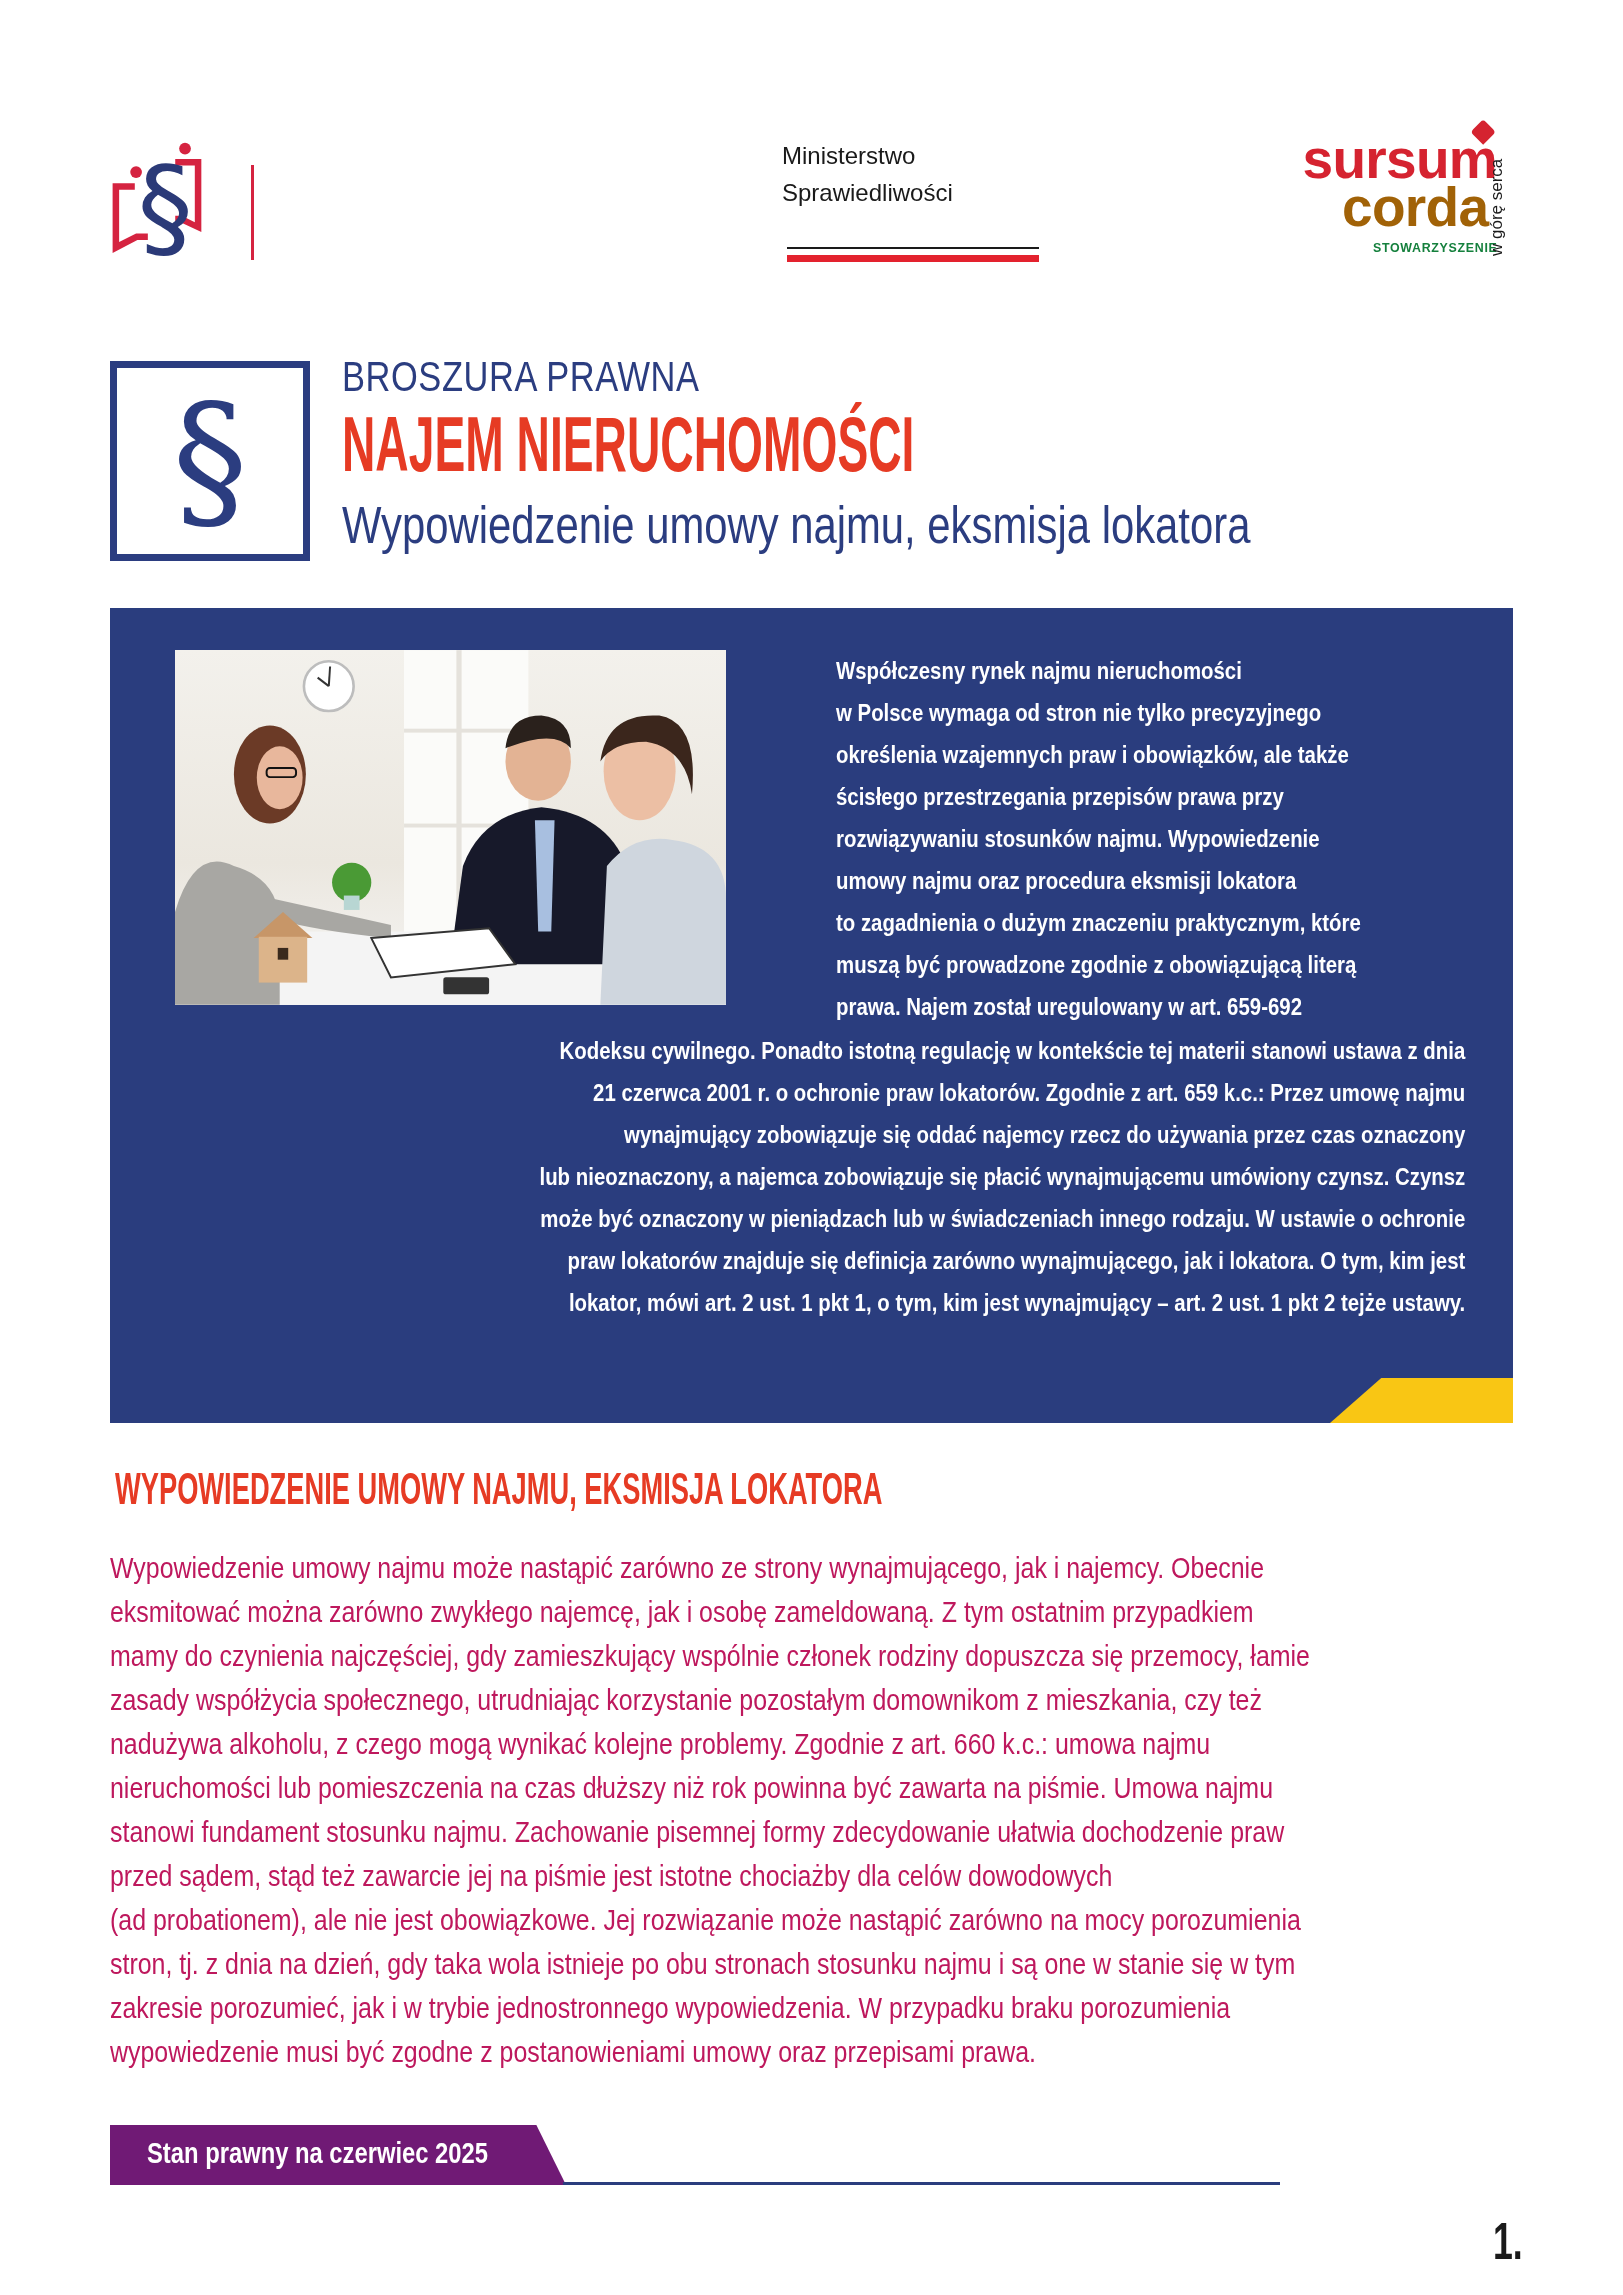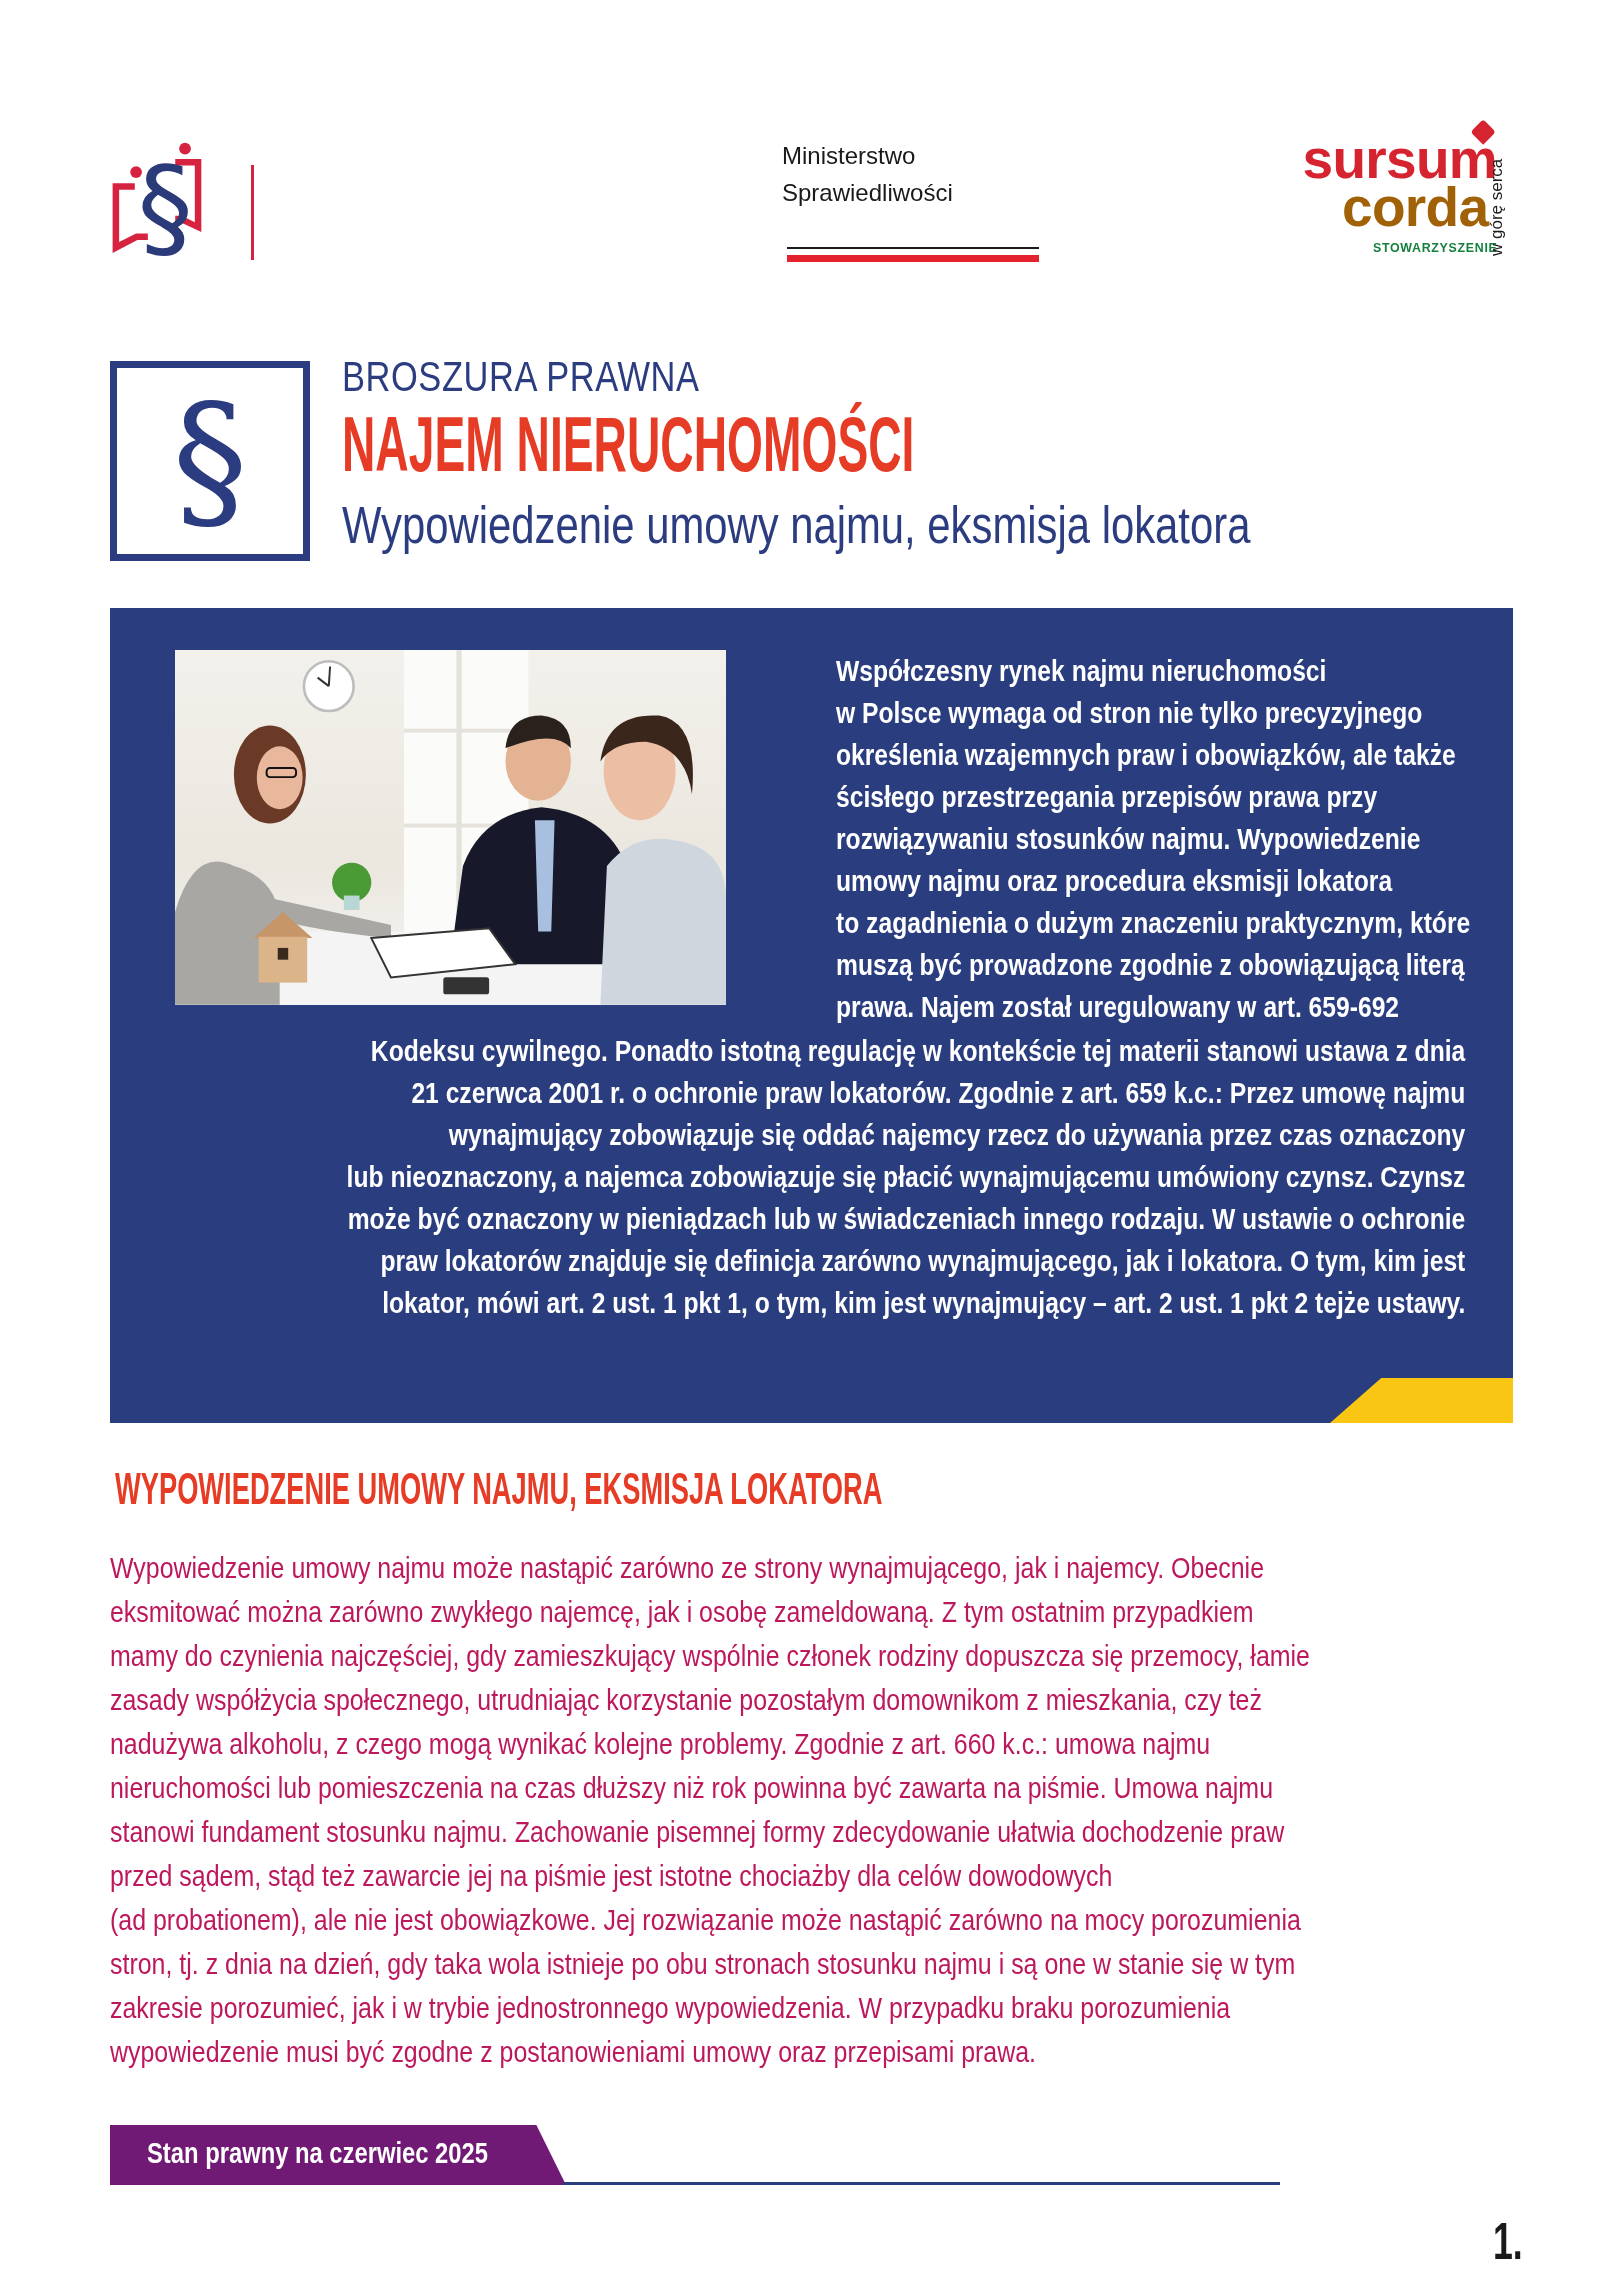--- a/index.html
+++ b/index.html
@@ -28,21 +28,21 @@
     
     .title-box { left: 110px; top: 361px; width: 200px; height: 200px; border: 7.9px solid #2b3d80; box-sizing: border-box; }
     .title-box-glyph { position: absolute; left: 0; right: 0; top: 7.9px; text-align: center; color: #2b3d80; font-size: 151px; line-height: 170px; font-family: "DejaVu Serif", serif; }
     .title-kicker { left: 342px; top: 353px; color: #2b3d80; font-size: 42px; letter-spacing: 0.7px; transform: scaleX(0.82); transform-origin: left top; }
     .title-main { left: 342px; top: 406px; color: #e63b24; font-size: 77px; font-weight: bold; line-height: 77px; transform: scaleX(0.6); transform-origin: left top; white-space: nowrap; }
     .title-sub { left: 342px; top: 496px; color: #2b3d80; font-size: 51px; white-space: nowrap; transform: scaleX(0.82); transform-origin: left top; }
 
     
     .intro-box { left: 110px; top: 608px; width: 1403px; height: 815px; background: #2a3d7e; overflow: hidden; }
     .intro-photo { position: absolute; left: 65px; top: 42px; width: 551px; height: 355px; background: linear-gradient(180deg, #f3f1ec 0%, #ebe7df 60%, #f6f6f6 100%); overflow: hidden; }
-    .intro-text { position: absolute; left: 65px; top: 33px; width: 1309px; color: #ffffff; font-weight: bold; font-size: 29px; line-height: 42px; }
+    .intro-text { position: absolute; left: 65px; top: 33px; width: 1309px; color: #ffffff; font-weight: bold; font-size: 24px; line-height: 42px; }
     .intro-text .float { float: left; width: 576px; height: 386px; }
     .intro-text .inner { display: block; transform: scaleX(0.85); transform-origin: left top; width: 1518px; }
     .intro-line { display: block; white-space: nowrap; }
     .yellow-tab { position: absolute; left: 1330px; top: 1378px; width: 183px; height: 45px; background: #f9c614; clip-path: polygon(28% 0, 100% 0, 100% 100%, 0 100%); }
 
     
     .section-title { left: 115px; top: 1466px; color: #e63b24; font-weight: bold; font-size: 44px; line-height: 46px; white-space: nowrap; transform: scaleX(0.62); transform-origin: left top; }
     .body-text { left: 110px; top: 1546px; color: #be185d; font-size: 29px; line-height: 44px; }
     .body-line { display: block; white-space: nowrap; transform: scaleX(0.86); transform-origin: left top; }
 

